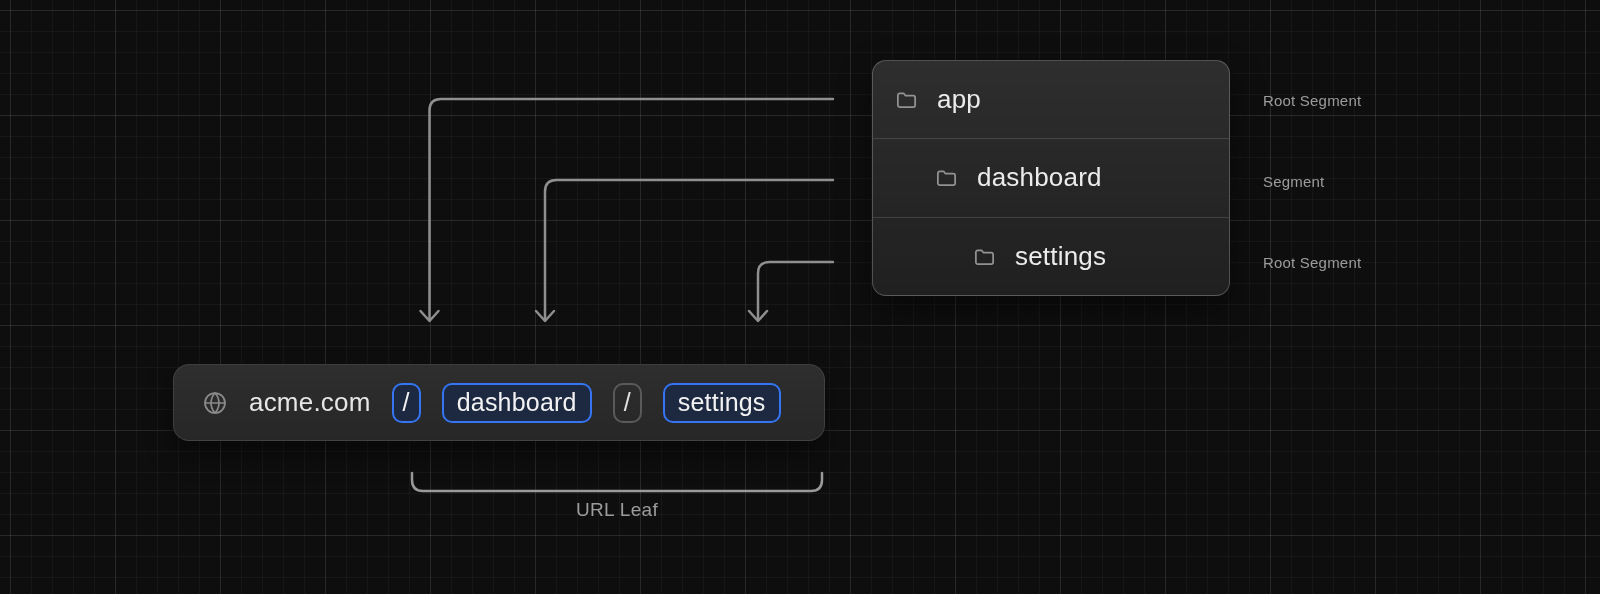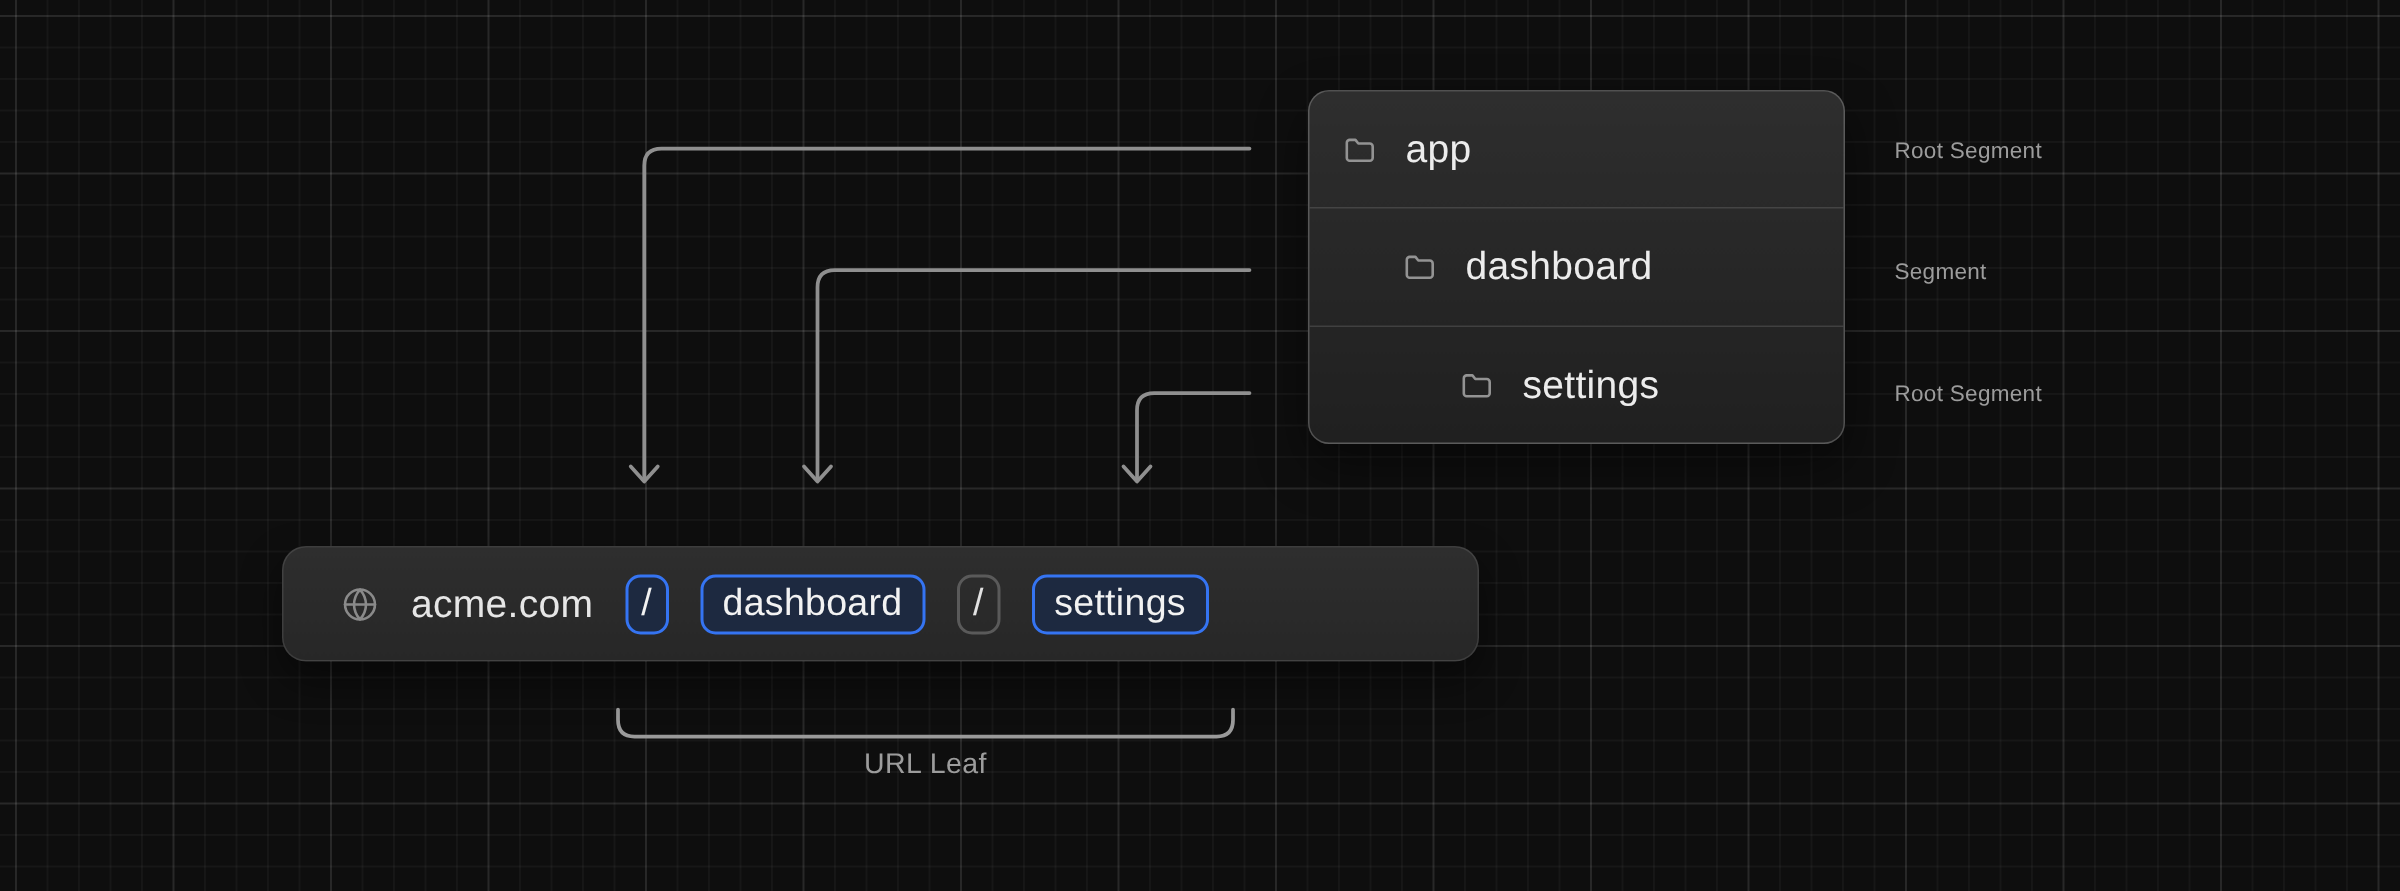--- a/index.html
+++ b/index.html
@@ -36,26 +36,26 @@
   .folder-icon-wrap{display:flex;align-items:center;color:#939393;}
 
   
   .segment-label{
     position:absolute;left:1263px;height:24px;line-height:24px;
     color:#9c9c9c;font-size:15px;letter-spacing:.2px;white-space:nowrap;
   }
 
   
   .url-bar{
-    position:absolute;left:188px;top:364px;width:798px;height:77px;
+    position:absolute;left:173px;top:364px;width:652px;height:77px;
     border-radius:16px;border:1px solid rgba(255,255,255,0.10);
     background:linear-gradient(180deg,#2e2e2e,#272727);
     box-shadow:0 12px 28px rgba(0,0,0,0.45);
     display:flex;align-items:center;box-sizing:border-box;
-    padding:0 38px;gap:21px;
+    padding:0 28px;gap:21px;
   }
   .globe-wrap{display:flex;align-items:center;color:#8a8a8a;flex:0 0 auto;}
   .url-domain{color:#e6e6e6;font-size:26px;letter-spacing:.2px;flex:0 0 auto;}
   .chip{
     display:flex;align-items:center;justify-content:center;
     height:40px;box-sizing:border-box;border-radius:10px;
     font-size:25px;letter-spacing:.2px;flex:0 0 auto;
   }
   .chip.highlighted{
     border:2px solid #3574f2;background:#1d2940;color:#f2f2f2;

